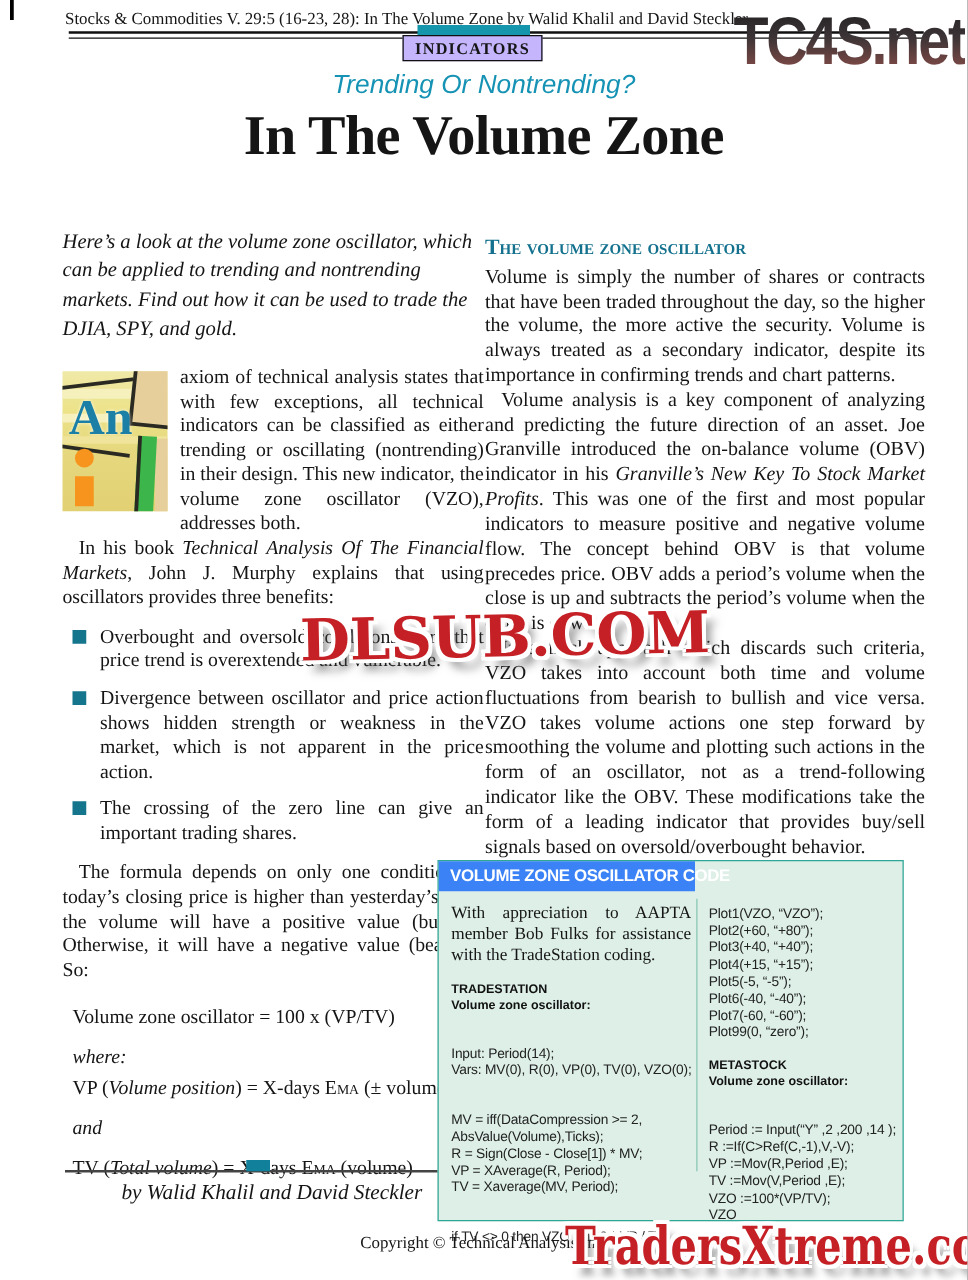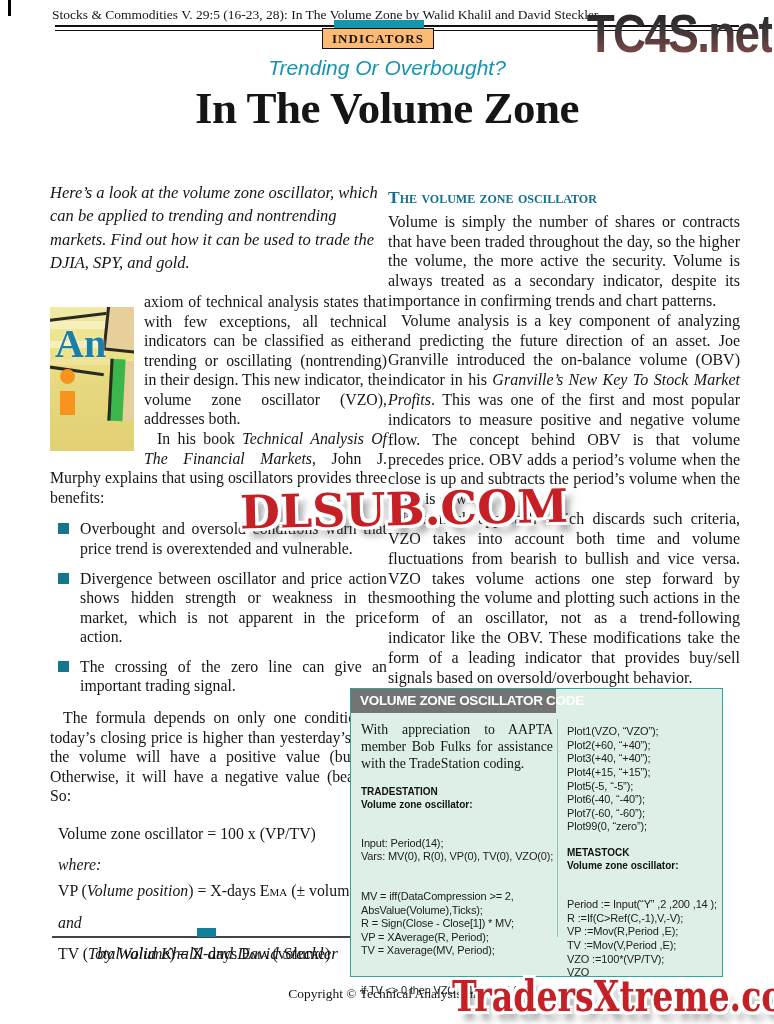--- a/index.html
+++ b/index.html
@@ -6,21 +6,21 @@
   .page{position:relative;width:774px;height:1024px;background:#fff;overflow:hidden;
         font-family:"Liberation Serif",serif;color:#151515;}
   .abs{position:absolute;}
 
   
   .edge-tick{left:8px;top:0;width:3px;height:16px;background:#000;}
   .citation{left:52px;top:7px;font-size:13.5px;white-space:nowrap;}
   .rule-a{left:55px;top:25px;width:684px;height:2px;background:#111;}
   .rule-b{left:55px;top:30px;width:684px;height:1px;background:#111;}
   .tab-teal{left:334px;top:20px;width:90px;height:9px;background:#1596ac;}
-  .indicators-box{left:322px;top:28px;width:110px;height:19px;background:#fdba74;border:1.5px solid #111;
+  .indicators-box{left:322px;top:28px;width:110px;height:19px;background:#c4b5fd;border:1.5px solid #111;
                   text-align:center;font-weight:bold;font-size:13px;letter-spacing:1px;line-height:19px;}
   .kicker{left:0;top:56px;width:774px;text-align:center;font-family:"Liberation Sans",sans-serif;
           font-style:italic;font-size:21px;color:#1693b4;}
   .title{left:0;top:82px;width:774px;text-align:center;font-size:45px;font-weight:bold;letter-spacing:-0.5px;}
 
   
   .wm-tc4s{right:2px;top:2px;font-family:"Liberation Sans",sans-serif;font-weight:bold;font-size:54px;
            letter-spacing:-2px;transform:scaleX(0.85);transform-origin:right top;
            background:linear-gradient(180deg,#1d1d1f 0%,#3c3436 45%,#96524c 100%);
            -webkit-background-clip:text;background-clip:text;color:transparent;z-index:5;}
@@ -29,21 +29,21 @@
                       -3px 0 0 #fff,3px 0 0 #fff,0 -3px 0 #fff,0 3px 0 #fff,
                       7px 9px 7px rgba(80,80,80,.55);}
   .wm-dlsub{left:240px;top:482px;font-size:46px;transform:rotate(-1.2deg);}
   .wm-traders{left:452px;top:972px;font-size:42px;transform:scaleX(0.79);transform-origin:left top;white-space:nowrap;}
 
   
   .intro{left:50px;top:181px;width:336px;font-style:italic;font-size:16.5px;line-height:1.42;}
   .leftcol{left:50px;top:292px;width:337px;font-size:15.8px;line-height:1.24;}
   .leftcol p{margin:0;text-align:justify;}
   .indent{text-indent:13px;}
-  .dropcap-fig{float:left;width:84px;height:144px;margin:15px 10px 2px 0;position:relative;overflow:hidden;
+  .dropcap-fig{float:left;width:84px;height:112px;margin:5px 10px 2px 0;position:relative;overflow:hidden;
                background:linear-gradient(180deg,#f0e9a8 0%,#ece287 30%,#e6d87f 55%,#e2d173 100%);}
   .dc-stripe1{position:absolute;left:0;top:14px;width:100%;height:8px;background:#f6f0bd;}
   .dc-stripe2{position:absolute;left:0;top:34px;width:100%;height:7px;background:#f6f0bd;}
   .dc-stripe3{position:absolute;left:0;top:52px;width:100%;height:6px;background:#efe49a;}
   .dc-tan{position:absolute;right:-4px;top:-4px;width:30px;height:46px;background:#e7cf9c;
           border-left:3px solid #2a2a22;border-bottom:3px solid #2a2a22;transform:rotate(6deg);}
   .dc-green{position:absolute;right:10px;top:52px;width:12px;height:62px;background:#3cb54a;
             border-left:3px solid #2a2a22;transform:rotate(3deg);}
   .dc-tan2{position:absolute;right:-6px;top:54px;width:16px;height:60px;background:#e7cf9c;}
   .dc-line1{position:absolute;left:-4px;top:8px;width:70px;height:3px;background:#2a2a22;transform:rotate(-7deg);}
@@ -69,21 +69,21 @@
   .byline{left:50px;top:944px;width:335px;text-align:center;font-weight:normal;font-style:italic;font-size:17px;}
   .footer{left:0;top:986px;width:774px;text-align:center;font-size:13.5px;}
 
   
   .rightcol{left:388px;top:187px;width:352px;font-size:16px;line-height:1.24;}
   .rightcol p{margin:0;text-align:justify;}
   .r-head{font-variant:small-caps;font-weight:bold;font-size:17.5px;color:#13718e;margin:0 0 3px 0;}
 
   
   .codebox{left:350px;top:688px;width:371px;height:287px;background:#ddefe7;border:1px solid #2fa796;}
-  .cb-header{position:absolute;left:0;top:0;width:196px;height:24px;background:#737373;color:#fff;
+  .cb-header{position:absolute;left:0;top:0;width:196px;height:24px;background:#3b82f6;color:#fff;
              font-family:"Liberation Sans",sans-serif;font-weight:bold;font-size:13.5px;line-height:24px;
              padding-left:9px;letter-spacing:-0.3px;white-space:nowrap;}
   .cb-divider{position:absolute;left:206px;top:30px;height:218px;width:1px;background:#86c6b4;}
   .cb-left{position:absolute;left:10px;top:32px;width:192px;}
   .cb-right{position:absolute;left:216px;top:36px;width:150px;}
   .cb-note{font-family:Liberation Serif, serif;font-size:13.8px;line-height:1.25;text-align:justify;}
   .cb-h{font-family:"Liberation Sans",sans-serif;font-weight:bold;font-size:10px;color:#111;margin-top:13px;line-height:1.2;}
   .cb-h2{margin-top:1px;}
   .cb-lines{margin-top:26px;}
   .cb-line{font-family:"Liberation Sans",sans-serif;font-size:11px;letter-spacing:-0.15px;
@@ -94,21 +94,21 @@
 
 <div class="page">
 
   <div class="abs edge-tick"></div>
   <div class="abs citation">Stocks &amp; Commodities V. 29:5 (16-23, 28): In The Volume Zone by Walid Khalil and David Steckler</div>
   <div class="abs rule-a"></div>
   <div class="abs rule-b"></div>
   <div class="abs tab-teal"></div>
   <div class="abs indicators-box">INDICATORS</div>
   <div class="abs wm-tc4s">TC4S.net</div>
-  <div class="abs kicker">Trending Or Overbought?</div>
+  <div class="abs kicker">Trending Or Nontrending?</div>
   <div class="abs title">In The Volume Zone</div>
 
   <div class="abs intro">Here’s a look at the volume zone oscillator, which can be applied to trending and nontrending markets. Find out how it can be used to trade the DJIA, SPY, and gold.</div>
 
   <div class="abs leftcol">
     <div class="dropcap-fig">
       <div class="dc-stripe1"></div>
       <div class="dc-stripe2"></div>
       <div class="dc-stripe3"></div>
       <div class="dc-line1"></div>
@@ -118,21 +118,21 @@
       <div class="dc-green"></div>
       <div class="dc-dot"></div>
       <div class="dc-bar"></div>
       <div class="dc-an">An</div>
     </div>
     <p><span>axiom of technical analysis states that with few exceptions, all technical indicators can be classified as either trending or oscillating (nontrending) in their design. This new indicator, the volume zone oscillator (VZO), addresses both.</span></p>
     <p class="indent"><span>In his book </span><i>Technical Analysis Of The Financial Markets</i><span>, John J. Murphy explains that using oscillators provides three benefits:</span></p>
     <ul class="benefits">
       <li><span class="sq"></span><span>Overbought and oversold conditions warn that price trend is overextended and vulnerable.</span></li>
       <li><span class="sq"></span><span>Divergence between oscillator and price action shows hidden strength or weakness in the market, which is not apparent in the price action.</span></li>
-      <li><span class="sq"></span><span>The crossing of the zero line can give an important trading signal.</span></li>
+      <li><span class="sq"></span><span>The crossing of the zero line can give an important trading shares.</span></li>
     </ul>
     <p class="indent p-formula">The formula depends on only one condition: If today’s closing price is higher than yesterday’s, then the volume will have a positive value (bullish). Otherwise, it will have a negative value (bearish). So:</p>
     <div class="f-line">Volume zone oscillator = 100 x (VP/TV)</div>
     <div class="f-where">where:</div>
     <div class="f-vp"><span>VP (</span><i>Volume position</i><span>) = X-days </span><span class="sc">Ema</span><span> (± volume)</span></div>
     <div class="f-and">and</div>
     <div class="f-tv"><span>TV (</span><i>Total volume</i><span>) = X-days </span><span class="sc">Ema</span><span> (volume)</span></div>
   </div>
 
   <div class="abs byline-line"></div>
@@ -164,21 +164,21 @@
         <div class="cb-line">VP = XAverage(R, Period);</div>
         <div class="cb-line">TV = Xaverage(MV, Period);</div>
       </div>
       <div class="cb-lines">
         <div class="cb-line">if TV &lt;&gt; 0 then VZO = 100 * VP / TV;</div>
       </div>
     </div>
     <div class="cb-right">
       <div>
         <div class="cb-line">Plot1(VZO, “VZO”);</div>
-        <div class="cb-line">Plot2(+60, “+40”);</div>
+        <div class="cb-line">Plot2(+60, “+80”);</div>
         <div class="cb-line">Plot3(+40, “+40”);</div>
         <div class="cb-line">Plot4(+15, “+15”);</div>
         <div class="cb-line">Plot5(-5, “-5”);</div>
         <div class="cb-line">Plot6(-40, “-40”);</div>
         <div class="cb-line">Plot7(-60, “-60”);</div>
         <div class="cb-line">Plot99(0, “zero”);</div>
       </div>
       <div class="cb-h">METASTOCK</div>
       <div class="cb-h cb-h2">Volume zone oscillator:</div>
       <div class="cb-lines">

